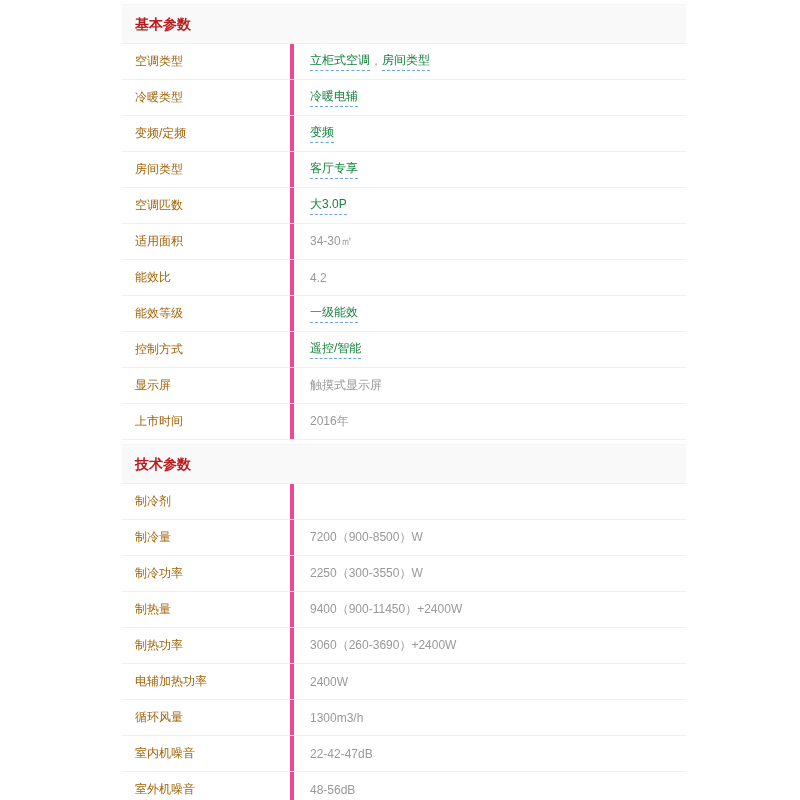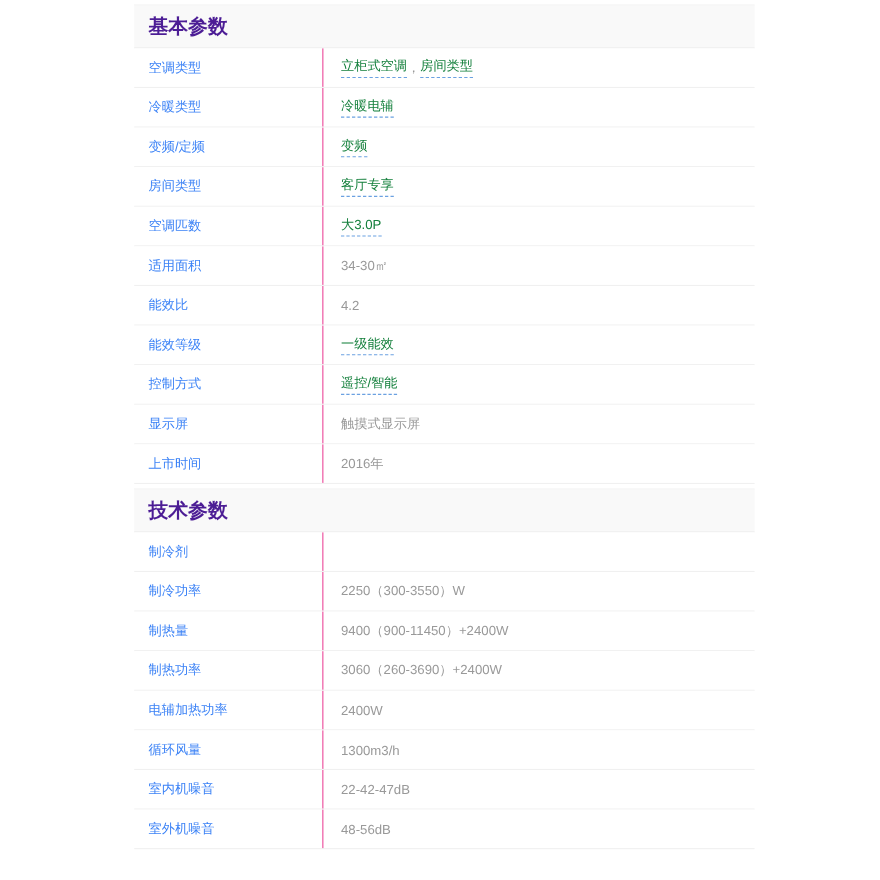--- a/index.html
+++ b/index.html
@@ -19,40 +19,40 @@
   .spec-section + .spec-section {
     margin-top: 4px;
   }
   .section-header {
     height: 40px;
     line-height: 39px;
     background: #f9f9f9;
     border-top: 1px solid #f5f5f5;
     border-bottom: 1px solid #eeeeee;
     padding-left: 13px;
-    font-size: 18px;
+    font-size: 14px;
     font-weight: bold;
-    color: #4c1d95;
+    color: #b91c1c;
   }
   .spec-row {
     display: flex;
     align-items: stretch;
     height: 36px;
     border-bottom: 1px solid #f0f0f0;
     font-size: 12px;
     background: #ffffff;
   }
   .spec-label {
     width: 172px;
     flex-shrink: 0;
     padding-left: 13px;
     display: flex;
     align-items: center;
-    color: #3b82f6;
-    border-right: 1px solid #ec4899;
+    color: #a16207;
+    border-right: 4px solid #ec4899;
   }
   .spec-value {
     flex: 1;
     padding-left: 16px;
     display: flex;
     align-items: center;
     color: #999999;
     white-space: pre;
   }
   .spec-link {
@@ -116,20 +116,24 @@
         <div class="spec-label">上市时间</div>
         <div class="spec-value"><span class="spec-sep">2016年</span></div>
       </div>
     </div>
     <div class="spec-section">
       <div class="section-header">技术参数</div>
       <div class="spec-row">
         <div class="spec-label">制冷剂</div>
       </div>
       <div class="spec-row">
+        <div class="spec-label">制冷量</div>
+        <div class="spec-value"><span class="spec-sep">7200（900-8500）W</span></div>
+      </div>
+      <div class="spec-row">
         <div class="spec-label">制冷功率</div>
         <div class="spec-value"><span class="spec-sep">2250（300-3550）W</span></div>
       </div>
       <div class="spec-row">
         <div class="spec-label">制热量</div>
         <div class="spec-value"><span class="spec-sep">9400（900-11450）+2400W</span></div>
       </div>
       <div class="spec-row">
         <div class="spec-label">制热功率</div>
         <div class="spec-value"><span class="spec-sep">3060（260-3690）+2400W</span></div>

